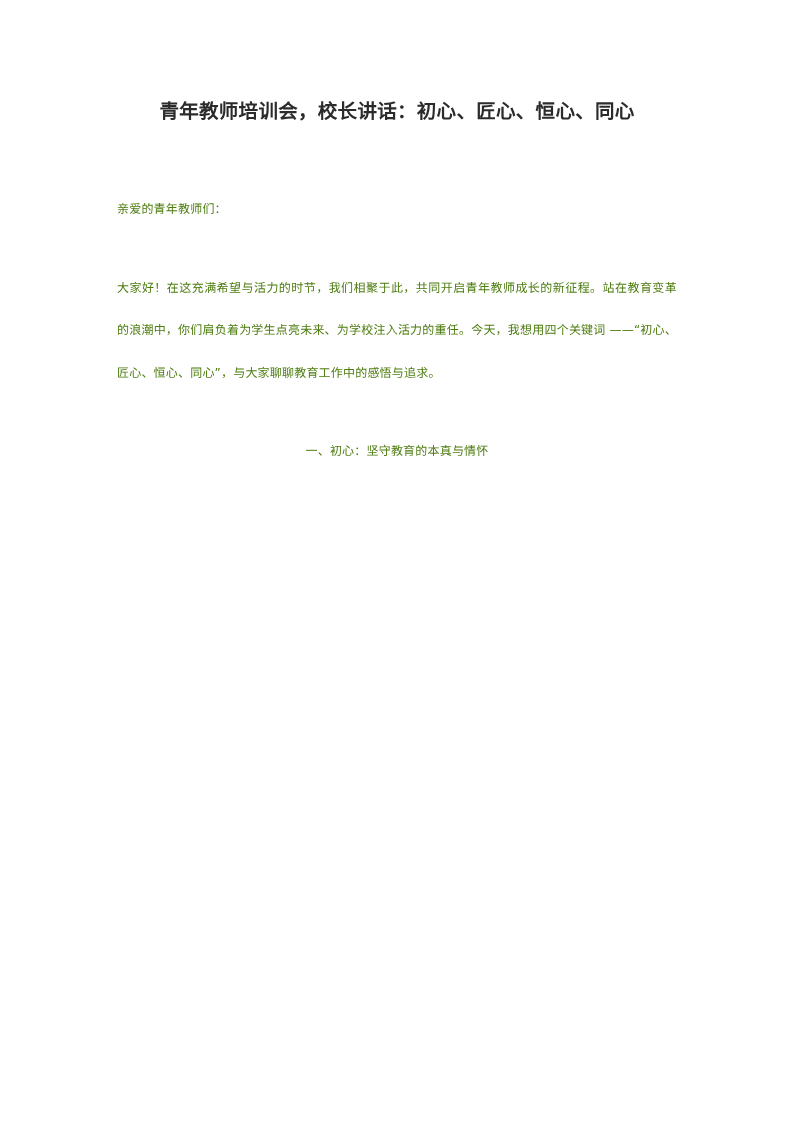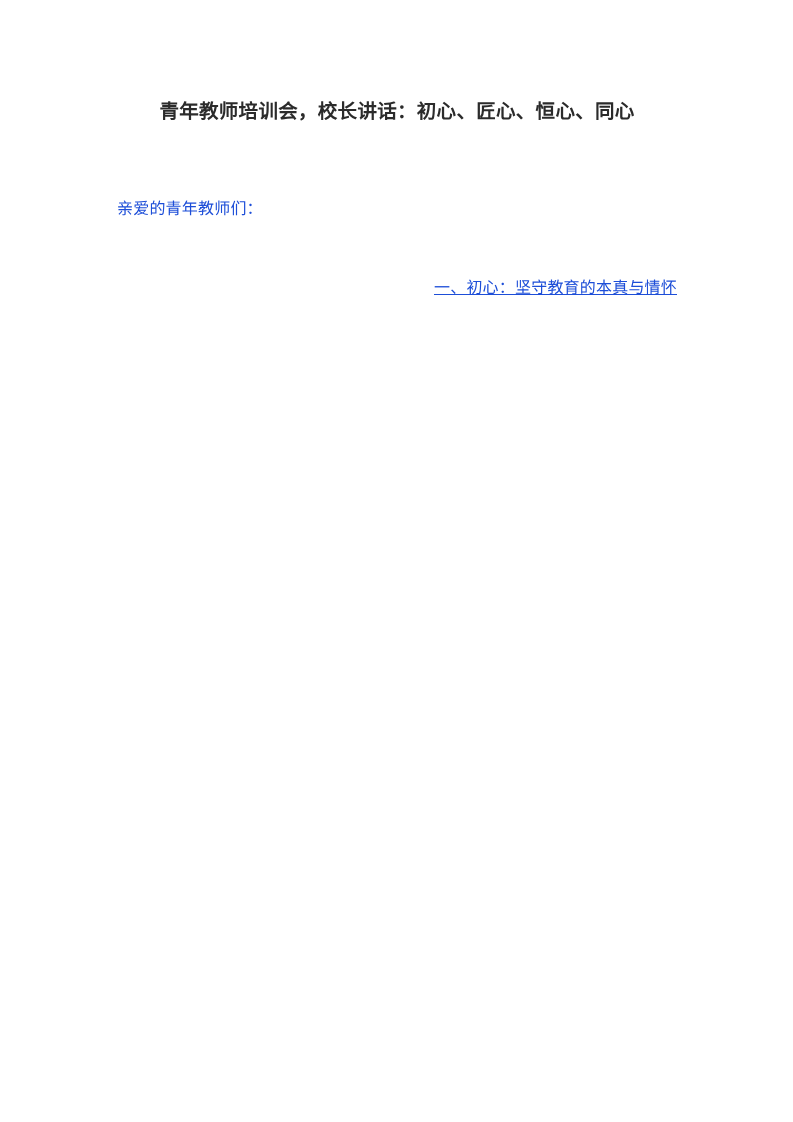--- a/index.html
+++ b/index.html
@@ -30,52 +30,52 @@
     font-size: 19.5px;
     font-weight: bold;
     color: #2b2b2b;
     text-align: center;
     line-height: 28px;
     margin: 0;
     padding-top: 98px;
     letter-spacing: 0.3px;
   }
   .para {
-    font-size: 16px;
-    color: #1d4ed8;
+    font-size: 12px;
+    color: #4d7c0f;
     line-height: 42.5px;
     margin: 0;
     text-align: justify;
     text-justify: inter-ideograph;
     letter-spacing: 0.2px;
     word-break: break-all;
   }
   .salutation {
     padding-top: 62px;
   }
   .para + .para {
     padding-top: 36px;
   }
   .heading-para {
     padding-top: 37px;
   }
   .last-line-free {
-    text-align: right;
-    text-decoration: underline;
+    text-align: center;
   }
 </style>
 </head>
 <body>
 
 <div class="page">
   <div class="doc-body">
 
     <h1 class="doc-title">青年教师培训会，校长讲话：初心、匠心、恒心、同心</h1>
 
     <p class="para salutation">亲爱的青年教师们：</p>
 
+    <p class="para">大家好！在这充满希望与活力的时节，我们相聚于此，共同开启青年教师成长的新征程。站在教育变革的浪潮中，你们肩负着为学生点亮未来、为学校注入活力的重任。今天，我想用四个关键词 ——“初心、匠心、恒心、同心”，与大家聊聊教育工作中的感悟与追求。</p>
 
     <p class="para heading-para last-line-free">一、初心：坚守教育的本真与情怀</p>
 
 
 
   </div>
 </div>
 
 </body></html>

